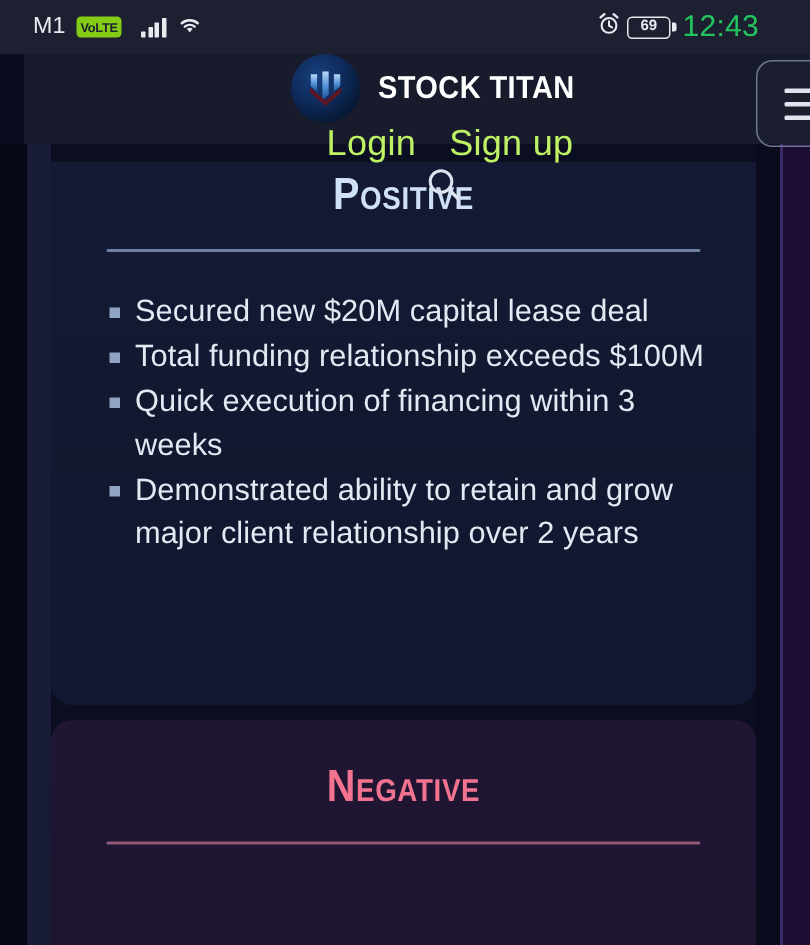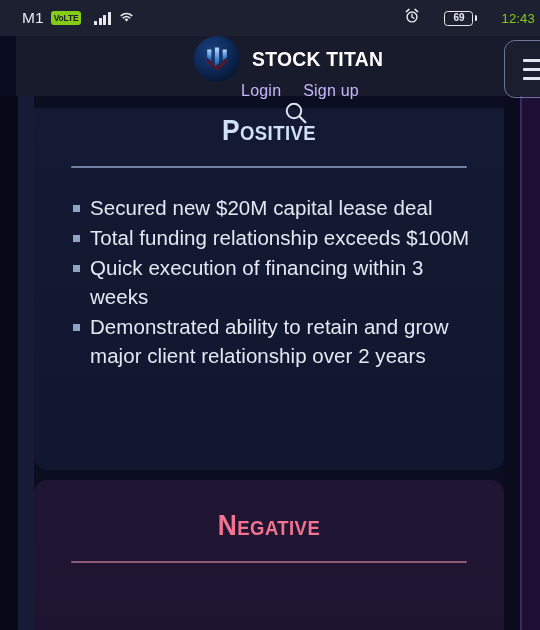--- a/index.html
+++ b/index.html
@@ -29,22 +29,22 @@
     background: #1c2030;
     display: flex;
     align-items: center;
     z-index: 30;
   }
   .sb-left {
     display: flex; align-items: center; gap: 7px;
     margin-left: 22px;
   }
   .sb-right {
-    display: flex; align-items: center; gap: 24px;
-    margin-left: auto; margin-right: 5px;
+    display: flex; align-items: center; gap: 4px;
+    margin-left: auto; margin-right: 34px;
   }
   .sb-text {
     color: #e8eaf0;
     font-size: 15.5px;
     letter-spacing: .1px;
     font-family: "Liberation Sans", sans-serif;
   }
   .volte-badge {
     background: #84cc16;
     color: #1c2030;
@@ -78,21 +78,21 @@
   }
   .battery-pct {
     color: #e8eaf0; font-size: 10px; font-weight: bold;
     line-height: 1; letter-spacing: -.2px;
     font-family: "Liberation Sans", sans-serif;
   }
   .battery-tip {
     width: 2.5px; height: 6px; background: #e8eaf0;
     margin-left: 1.5px; border-radius: 0 1.5px 1.5px 0;
   }
-  .sb-time { color:#84cc16; font-size: 13px; letter-spacing: .2px; }
+  .sb-time { color:#22c55e; font-size: 20px; letter-spacing: .2px; }
 
   
   #nav-header {
     position: absolute;
     top: 36px; left: 16px;
     width: 540px; height: 60px;
     background: #171b2b;
     display: flex;
     align-items: center;
     z-index: 20;
@@ -110,22 +110,22 @@
     font-size: 21px;
     font-weight: bold;
     letter-spacing: .3px;
     margin-left: 12px;
     transform: scaleX(.92);
     transform-origin: left center;
     white-space: nowrap;
   }
   .nav-links { display: flex; align-items: center; gap: 22px; margin-left: 28px; }
   .nav-link {
-    color: #c4b5fd;
-    font-size: 16px;
+    color: #bef264;
+    font-size: 24px;
     letter-spacing: .2px;
     white-space: nowrap;
     cursor: pointer;
   }
   .search-btn {
     margin-left: 20px;
     width: 30px; height: 30px;
     display: flex; align-items: center; justify-content: center;
     cursor: pointer;
   }

